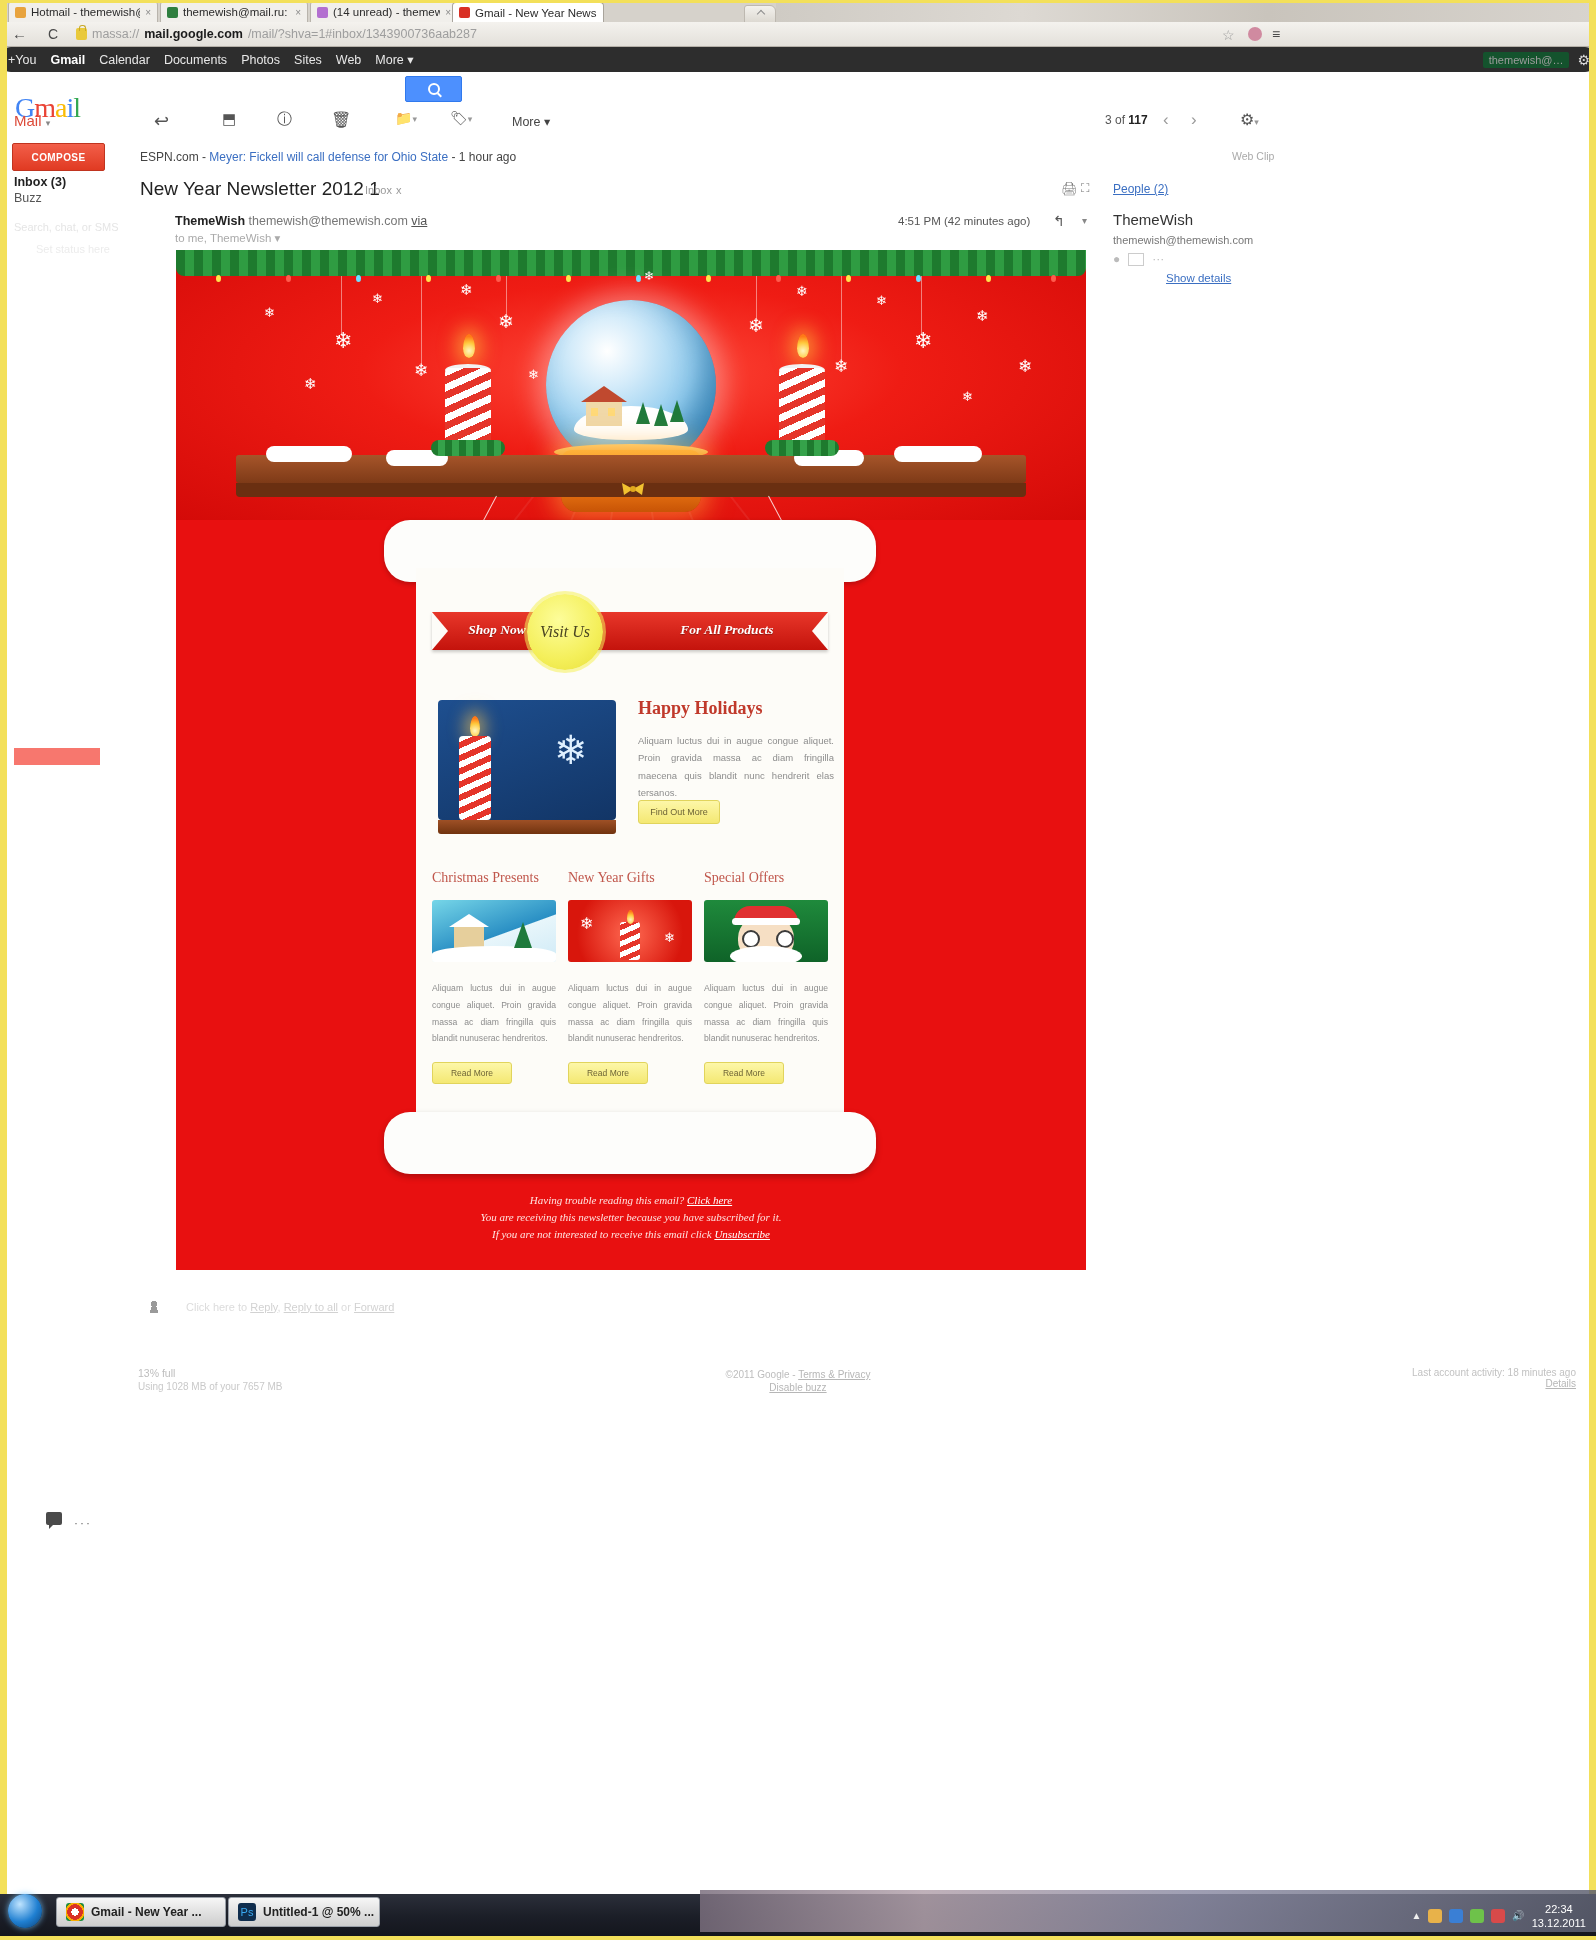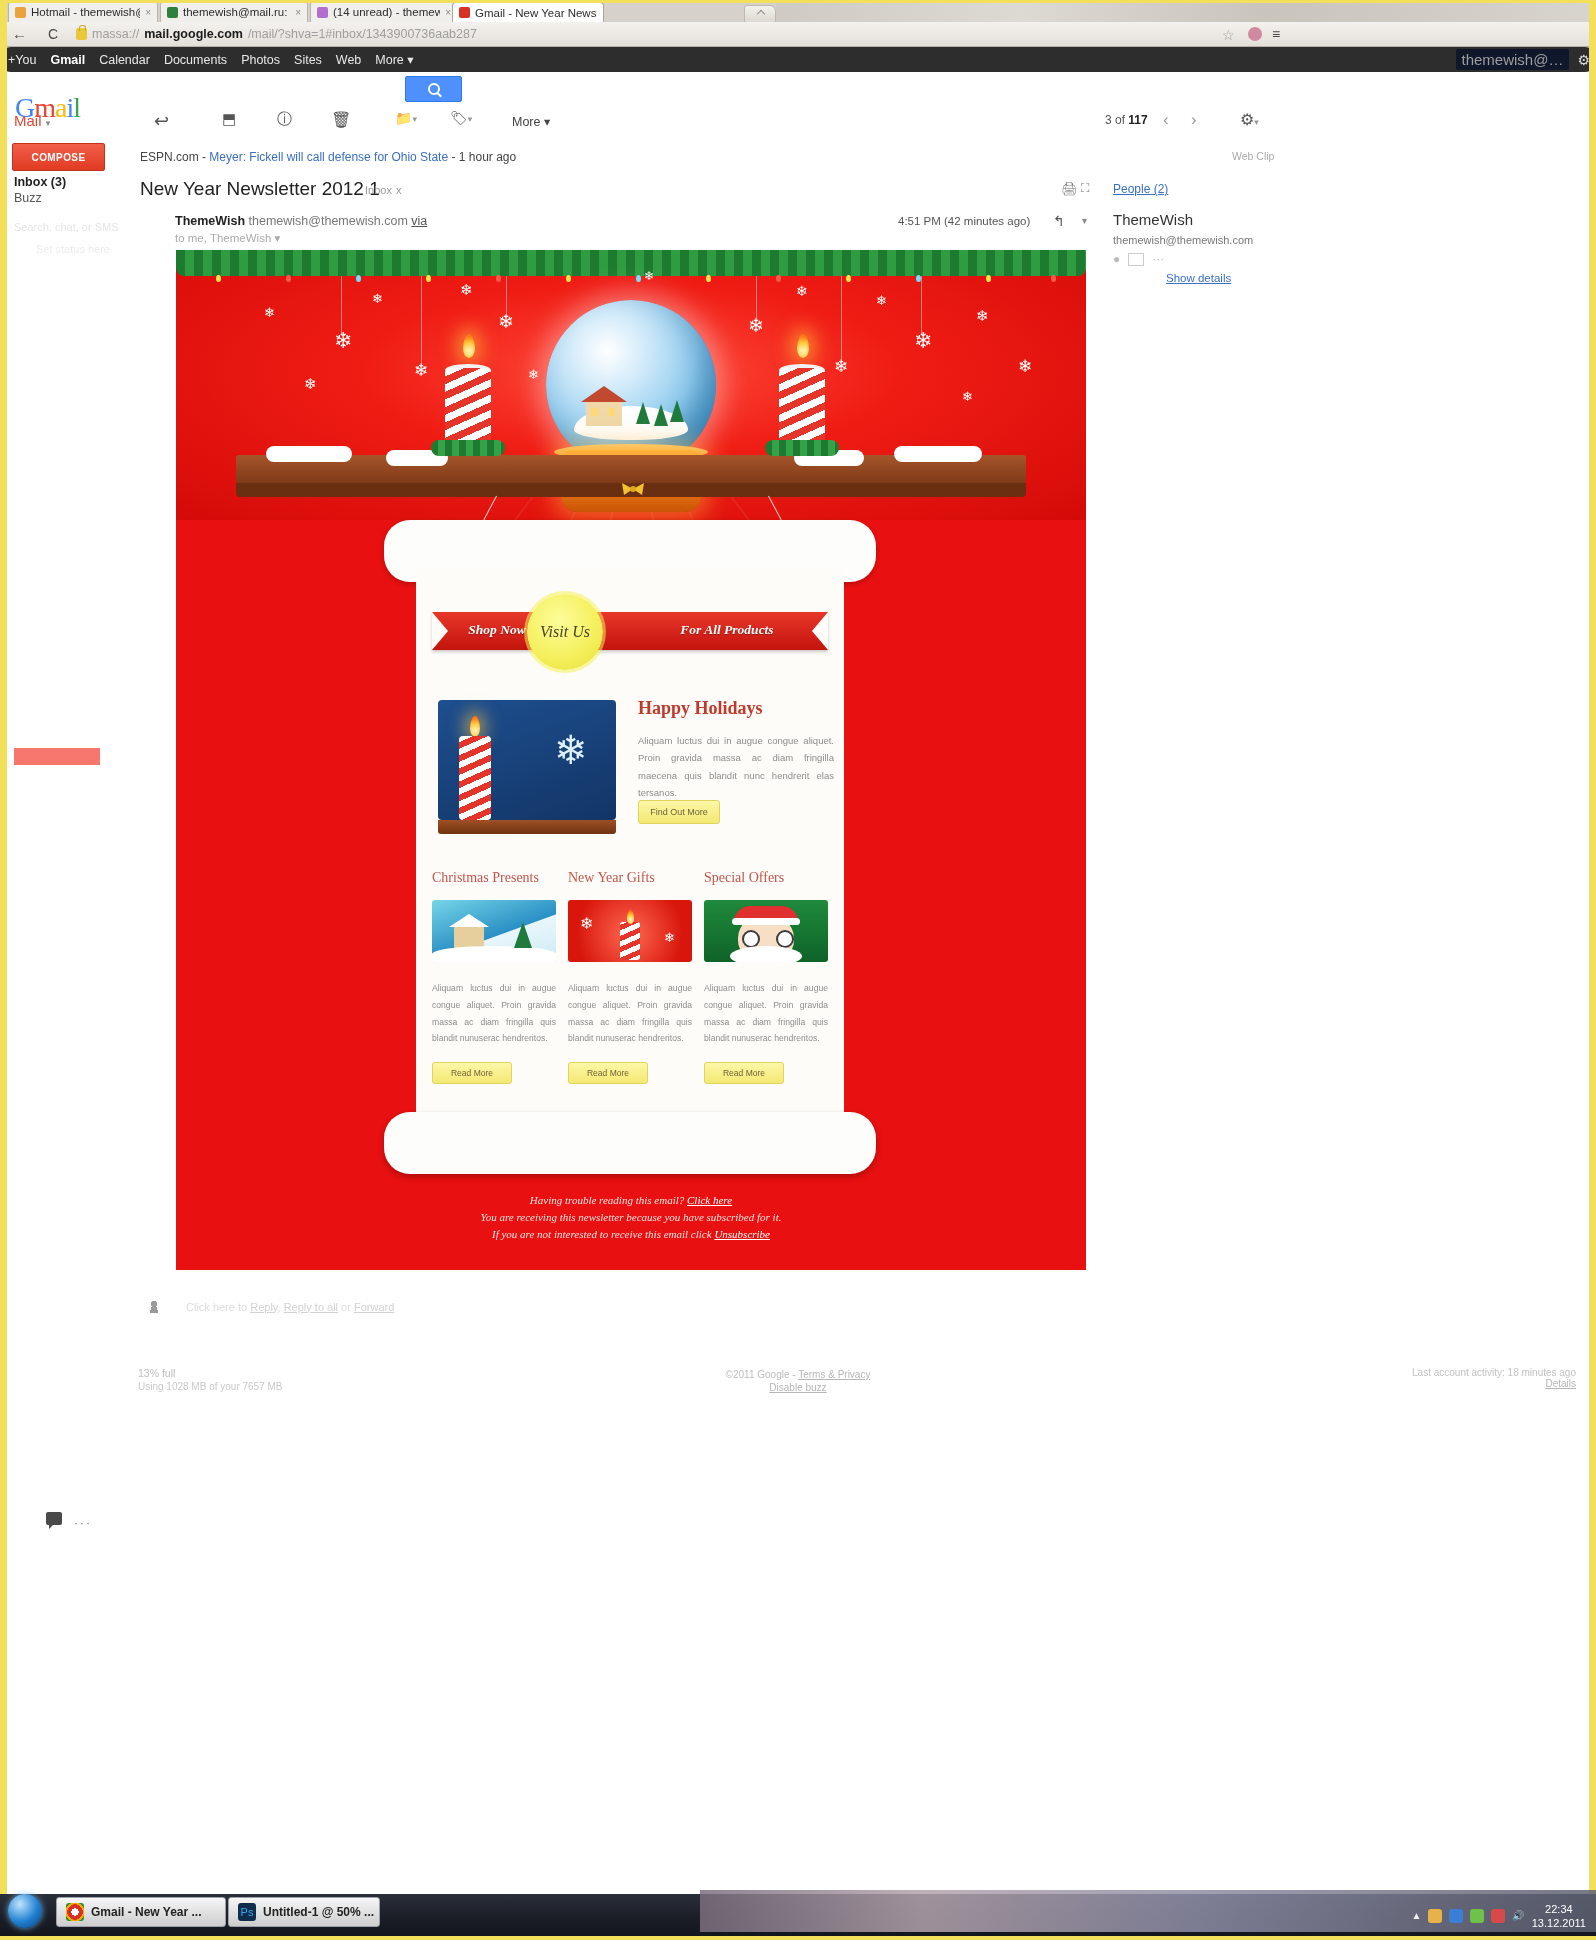--- a/index.html
+++ b/index.html
@@ -49,21 +49,21 @@
       background:#d08aa0;}
   #wrench-ico{position:absolute;left:1272px;top:4px;font-size:14px;color:#4a4a4a;}
 
   
   #google-bar{position:absolute;left:0;top:47px;width:1596px;height:25px;background:#2d2d2d;border-radius:11px;}
   #gbar-links{position:absolute;left:8px;top:0;height:25px;display:flex;align-items:center;gap:14px;
       font-size:12.5px;color:#e8e8e8;}
   #gbar-links .gl{cursor:default;}
   #gbar-links .gl.cur{font-weight:bold;color:#ffffff;}
   #gbar-right{position:absolute;right:6px;top:0;height:25px;display:flex;align-items:center;gap:8px;}
-  #gbar-acct{font-size:15px;color:#9d9d9d;background:#0f172a;padding:2px 6px;border-radius:2px;}
+  #gbar-acct{font-size:11px;color:#9d9d9d;background:#14532d;padding:2px 6px;border-radius:2px;}
   #gbar-gear{font-size:14px;color:#dcdcdc;}
 
   
   #gmail-logo{position:absolute;left:15px;top:92px;font-size:28px;letter-spacing:-1px;font-family:"Liberation Serif",serif;}
   .g-b{color:#4285f4;}.g-r{color:#ea4335;}.g-y{color:#fbbc05;}.g-g{color:#34a853;}
   #search-btn{position:absolute;left:405px;top:76px;width:55px;height:24px;background:#4d90fe;
       border:1px solid #3079ed;border-radius:2px;display:flex;align-items:center;justify-content:center;}
   #search-btn .mag{width:8px;height:8px;border:2px solid #fff;border-radius:50%;position:relative;}
   #search-btn .mag::after{content:"";position:absolute;right:-4px;bottom:-3px;width:5px;height:2px;
       background:#fff;transform:rotate(45deg);}

